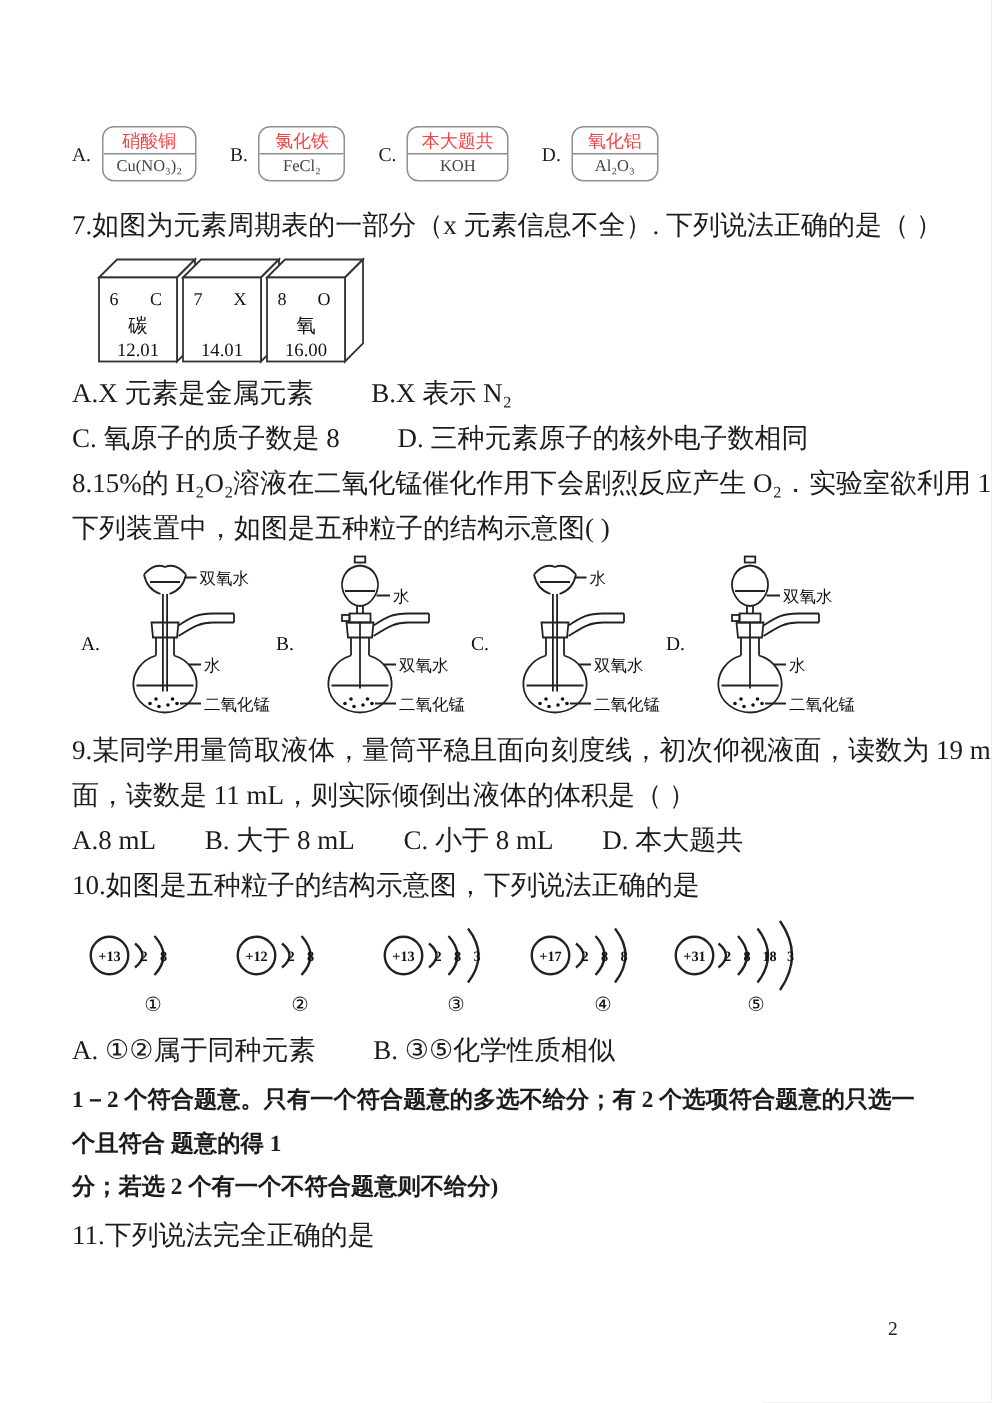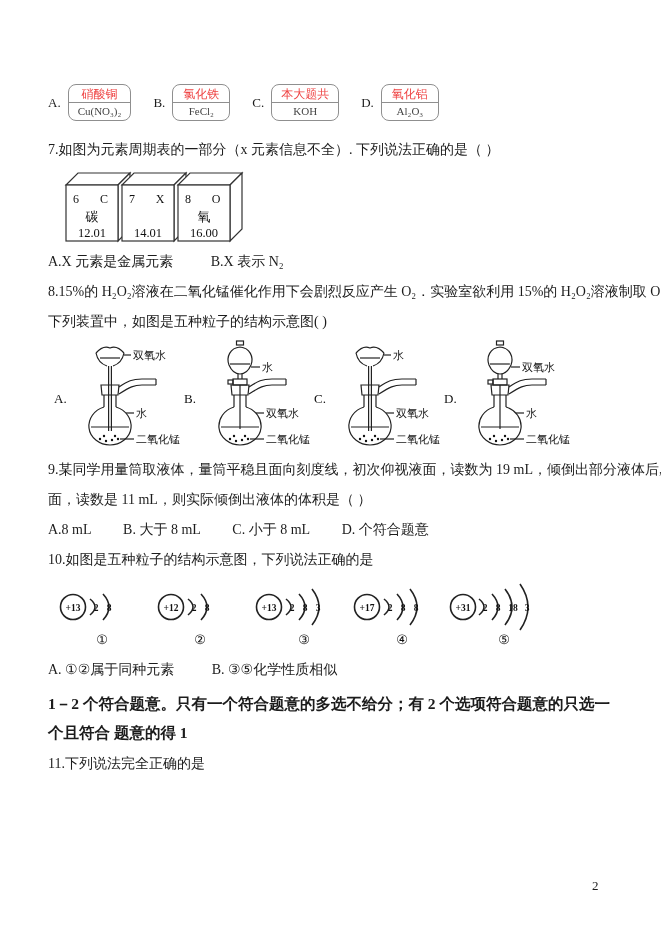--- a/index.html
+++ b/index.html
@@ -6,21 +6,21 @@
   .page{
     position:relative;
     width:661px;height:935px;
     background:#ffffff;
     font-family:"Liberation Serif",serif;
     color:#1c1c1c;
     overflow:hidden;
     margin:0 auto;
   }
   .content{padding:84px 40px 0 48px;}
-  .tline{font-size:14px;line-height:30px;white-space:nowrap;}
+  .tline{font-size:18px;line-height:30px;white-space:nowrap;}
   .optrow span{display:inline-block;margin-right:34px;}
   
   .bottles-row{display:flex;align-items:center;}
   .bottle-group{display:flex;align-items:center;margin-right:22px;}
   .bottle-letter{font-size:13px;margin-right:7px;}
   .bottle-box{
     border:1.5px solid #8f8f8f;border-radius:8px;
     min-width:56px;text-align:center;background:#fff;
   }
   .bottle-name{font-size:12px;line-height:16px;padding:1px 9px 0 9px;border-bottom:1.5px solid #8f8f8f;color:#ef4444;}
@@ -103,20 +103,24 @@
         <text x="154" y="34" font-size="12" text-anchor="middle">O</text>
         <text x="142" y="52" font-size="13" text-anchor="middle">氧</text>
         <text x="142" y="68" font-size="12.5" text-anchor="middle">16.00</text>
       </g>
     </svg>
 
     <div class="tline optrow">
       <span>A.X 元素是金属元素</span>
       <span>B.X 表示 N₂</span>
     </div>
+    <div class="tline optrow">
+      <span>C. 氧原子的质子数是 8</span>
+      <span>D. 三种元素原子的核外电子数相同</span>
+    </div>
 
     <div class="tline">8.15%的 H₂O₂溶液在二氧化锰催化作用下会剧烈反应产生 O₂．实验室欲利用 15%的 H₂O₂溶液制取 O₂，则</div>
     <div class="tline">下列装置中，如图是五种粒子的结构示意图(    )</div>
 
     <div class="apparatus-row">
 
       <svg width="130" height="112" viewBox="0 0 130 112">
         <text x="0" y="64" font-size="13">A.</text>
         <g>
           <path class="ln" d="M42,14 Q49,6 56,9 Q63,6 70,14"></path>
@@ -280,21 +284,21 @@
         <text x="82" y="104" font-size="11">二氧化锰</text>
       </svg>
     </div>
 
     <div class="tline" style="margin-top:4px;">9.某同学用量筒取液体，量筒平稳且面向刻度线，初次仰视液面，读数为 19 mL，倾倒出部分液体后, 平视液</div>
     <div class="tline">面，读数是 11 mL，则实际倾倒出液体的体积是（      ）</div>
     <div class="tline">
       <span style="margin-right:28px;">A.8 mL</span>
       <span style="margin-right:28px;">B. 大于 8 mL</span>
       <span style="margin-right:28px;">C. 小于 8 mL</span>
-      <span>D. 个符合题意</span>
+      <span>D. 本大题共</span>
     </div>
 
     <div class="tline">10.如图是五种粒子的结构示意图，下列说法正确的是</div>
 
     <div class="particles-row">
       <svg width="94" height="72" viewBox="0 0 94 72">
         <circle class="lnb" cx="17" cy="30" r="12.5"></circle>
         <text x="17" y="33.5" font-size="9.5" font-weight="bold" text-anchor="middle">+13</text>
         <path class="lnb" d="M34,22 Q44,30 34,38"></path>
         <text x="40" y="33.5" font-size="9.5" font-weight="bold" text-anchor="middle">2</text>
@@ -348,20 +352,21 @@
       </svg>
     </div>
 
     <div class="tline optrow" style="margin-top:6px;">
       <span>A. ①②属于同种元素</span>
       <span>B. ③⑤化学性质相似</span>
     </div>
 
     <div class="section-head" style="margin-top:4px;">
       <div>1－2 个符合题意。只有一个符合题意的多选不给分；有 2 个选项符合题意的只选一个且符合 题意的得 1</div>
+      <div>分；若选 2 个有一个不符合题意则不给分)</div>
     </div>
 
     <div class="tline" style="margin-top:2px;">11.下列说法完全正确的是</div>
 
   </div>
 
   <div class="page-num">2</div>
 </div>
 
 </body></html>

